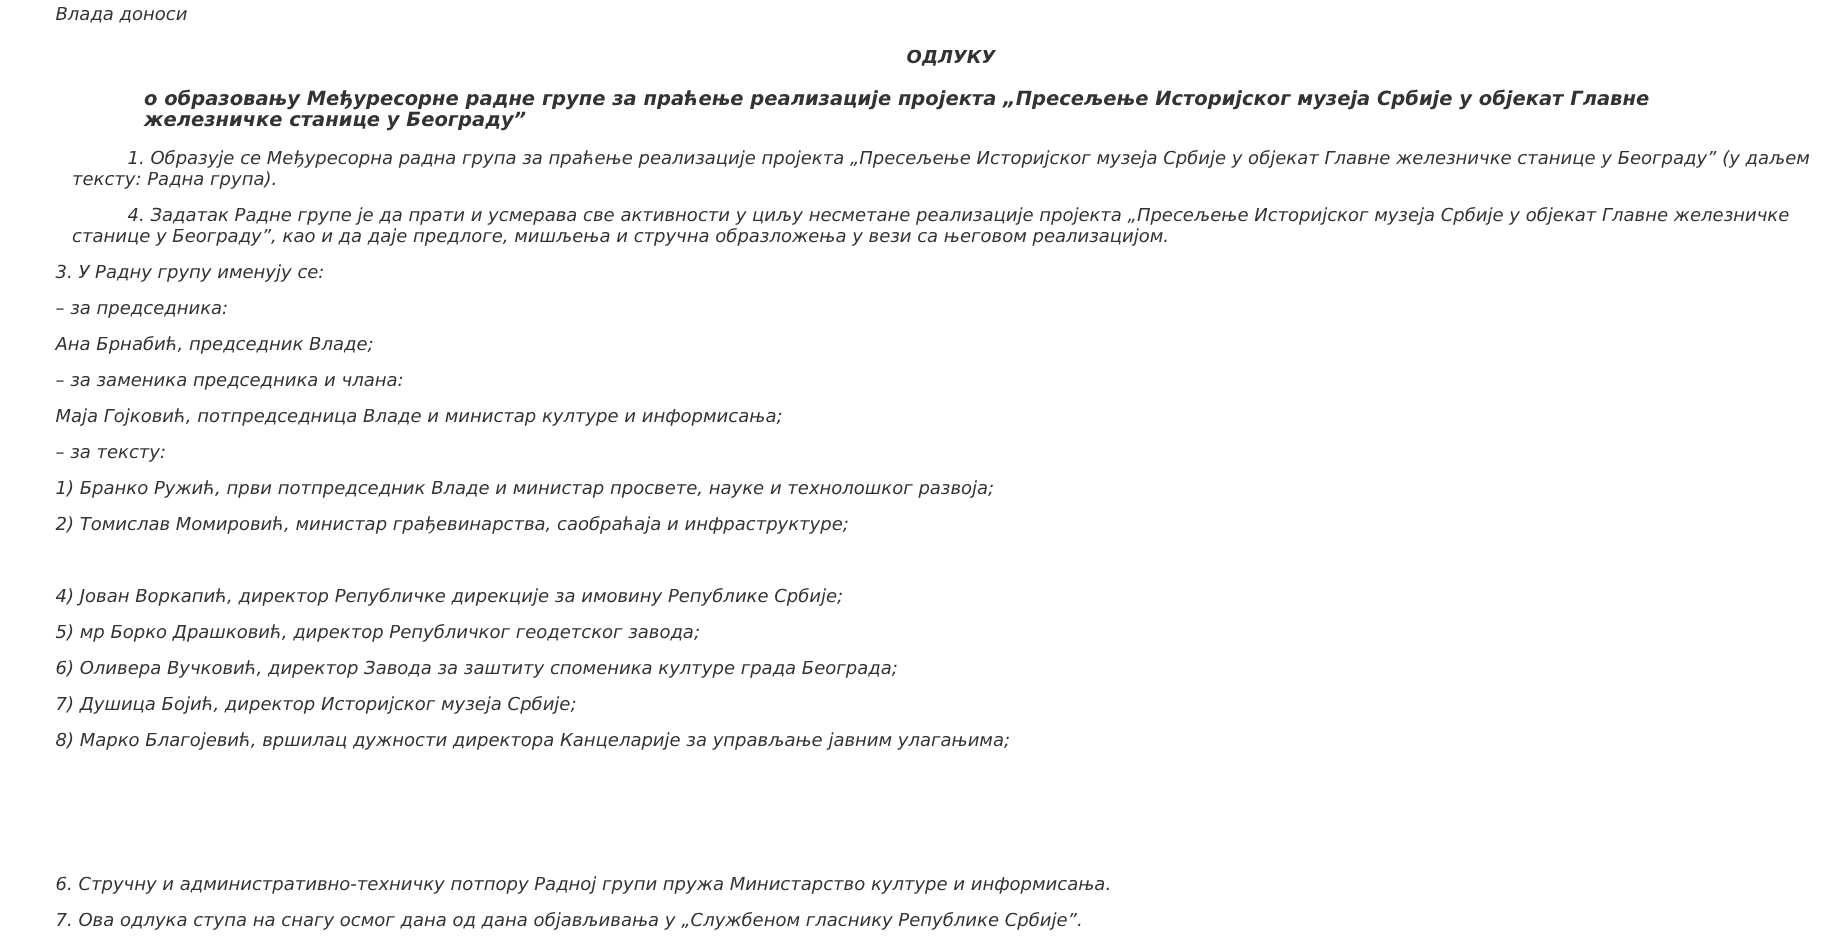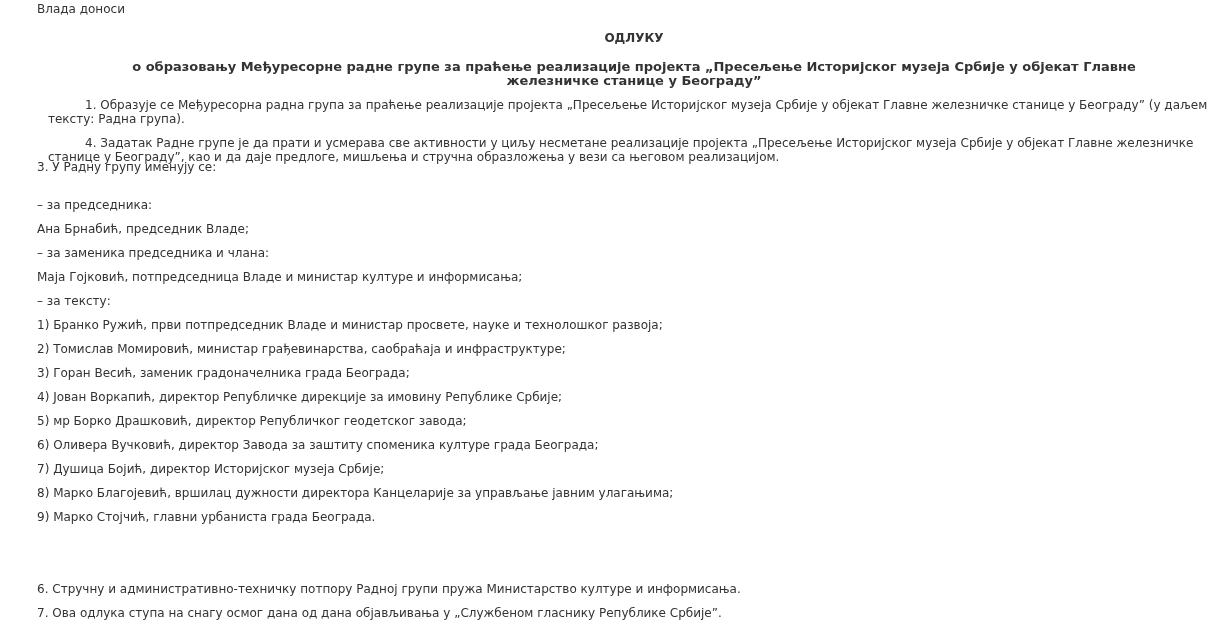--- a/index.html
+++ b/index.html
@@ -1,48 +1,46 @@
 <!DOCTYPE html>
 <html><head>
 <meta charset="utf-8">
 <style>
   html, body { margin: 0; padding: 0; background: #ffffff; }
   body {
     width: 1228px; height: 628px; overflow: hidden;
     font-family: "DejaVu Sans", sans-serif;
     font-size: 12px; color: #333333;
   }
-  .doc { position: relative; width: 1228px; height: 628px; }
+  .doc { position: relative; width: 1228px; height: 628px; font-style: italic; }
   .line { position: absolute; left: 37px; white-space: nowrap; line-height: 14px; }
   .para { position: absolute; left: 0; width: 1196px; line-height: 14px; text-indent: 37px; padding-left: 48px; }
   .title { position: absolute; left: 0; width: 1268px; text-align: center; font-weight: bold; line-height: 14px; }
-  .subtitle { position: absolute; left: 96px; width: 1076px; text-align: center; font-weight: bold; font-size: 13px; line-height: 14px; }
+  .subtitle { position: absolute; left: 96px; width: 1076px; font-weight: bold; font-size: 13px; line-height: 14px; }
 </style>
 </head>
 <body>
 
 <div class="doc">
   <div class="line" style="top:2px">Влада доноси</div>
   <div class="title" style="top:31px">ОДЛУКУ</div>
   <div class="subtitle" style="top:60px">о образовању Међуресорне радне групе за праћење реализације пројекта „Пресељење Историјског музеја Србије у објекат Главне железничке станице у Београду”</div>
 
   <div class="para" style="top:98px">1. Образује се Међуресорна радна група за праћење реализације пројекта „Пресељење Историјског музеја Србије у објекат Главне железничке станице у Београду” (у даљем тексту: Радна група).</div>
   <div class="para" style="top:136px">4. Задатак Радне групе је да прати и усмерава све активности у циљу несметане реализације пројекта „Пресељење Историјског музеја Србије у објекат Главне железничке станице у Београду”, као и да даје предлоге, мишљења и стручна образложења у вези са његовом реализацијом.</div>
-  <div class="line" style="top:160px">3. У Радну групу именују се:</div>
+  <div class="line" style="top:174px">3. У Радну групу именују се:</div>
   <div class="line" style="top:198px">– за председника:</div>
   <div class="line" style="top:222px">Ана Брнабић, председник Владе;</div>
   <div class="line" style="top:270px">Маја Гојковић, потпредседница Владе и министар културе и информисања;</div>
   <div class="line" style="top:246px">– за заменика председника и члана:</div>
   <div class="line" style="top:294px">– за тексту:</div>
 
   <div class="line" style="top:318px">1) Бранко Ружић, први потпредседник Владе и министар просвете, науке и технолошког развоја;</div>
   <div class="line" style="top:342px">2) Томислав Момировић, министар грађевинарства, саобраћаја и инфраструктуре;</div>
-  <div class="line" style="top:366px">3) Горан Весић, заменик градоначелника града Београда;</div>
   <div class="line" style="top:390px">4) Јован Воркапић, директор Републичке дирекције за имовину Републике Србије;</div>
   <div class="line" style="top:414px">5) мр Борко Драшковић, директор Републичког геодетског завода;</div>
   <div class="line" style="top:438px">6) Оливера Вучковић, директор Завода за заштиту споменика културе града Београда;</div>
   <div class="line" style="top:462px">7) Душица Бојић, директор Историјског музеја Србије;</div>
   <div class="line" style="top:486px">8) Марко Благојевић, вршилац дужности директора Канцеларије за управљање јавним улагањима;</div>
-  <div class="line" style="top:510px">9) Марко Стојчић, главни урбаниста града Београда.</div>
 
   <div class="line" style="top:582px">6. Стручну и административно-техничку потпору Радној групи пружа Министарство културе и информисања.</div>
   <div class="line" style="top:606px">7. Ова одлука ступа на снагу осмог дана од дана објављивања у „Службеном гласнику Републике Србије”.</div>
 </div>
 
 </body></html>

